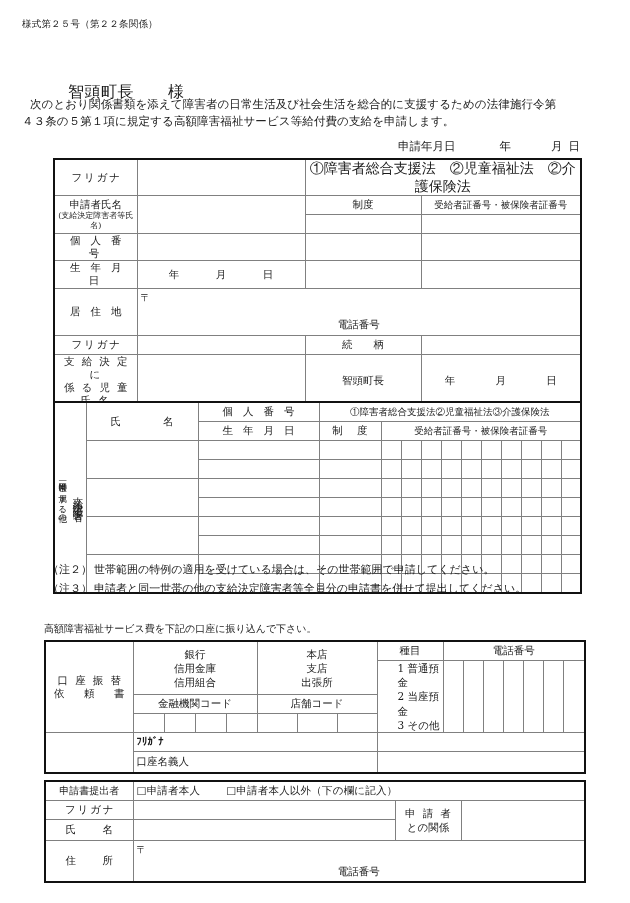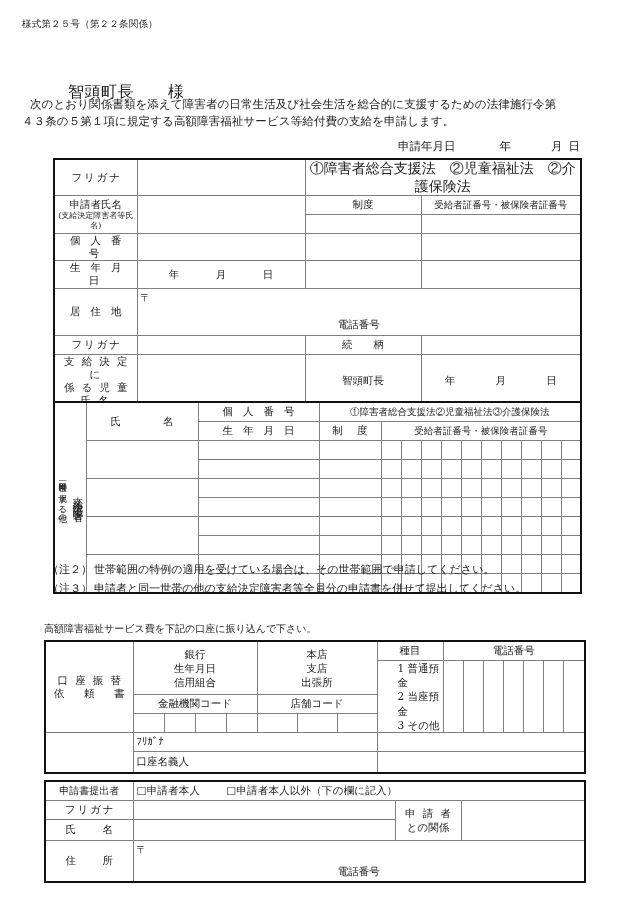--- a/index.html
+++ b/index.html
@@ -386,21 +386,21 @@
 
     <tbody>
         <tr>
       <td rowspan="4" class="ctr" style="height:50px;">
         <div class="sp1">口 座 振 替</div>
         <div class="sp1">依　 頼　 書</div>
       </td>
       <td colspan="4" rowspan="2" class="ctr" style="height:46px;">
         <div class="two-line">
           <div>銀行</div>
-          <div>生年月日</div>
+          <div>信用金庫</div>
           <div>信用組合</div>
         </div>
       </td>
       <td colspan="3" rowspan="2" class="ctr">
         <div class="two-line">
           <div>本店</div>
           <div>支店</div>
           <div>出張所</div>
         </div>
       </td>
@@ -435,21 +435,21 @@
       <td></td>
       <td></td>
       <td></td>
       <td></td>
       <td></td>
       <td></td>
     </tr>
 
     <tr>
       <td rowspan="2" class="nb-t"></td>
-      <td colspan="7" class="lft mini dash-b" style="height:17px;">ﾌﾘｶﾞﾅ</td>
+      <td colspan="7" class="lft mini dash-b" style="height:17px;font-weight:bold;">ﾌﾘｶﾞﾅ</td>
       <td colspan="8" class="dash-b"></td>
     </tr>
 
     <tr>
       <td colspan="7" class="lft" style="height:20px;">口座名義人</td>
       <td colspan="8"></td>
     </tr>
   </tbody>
     </table>
 

